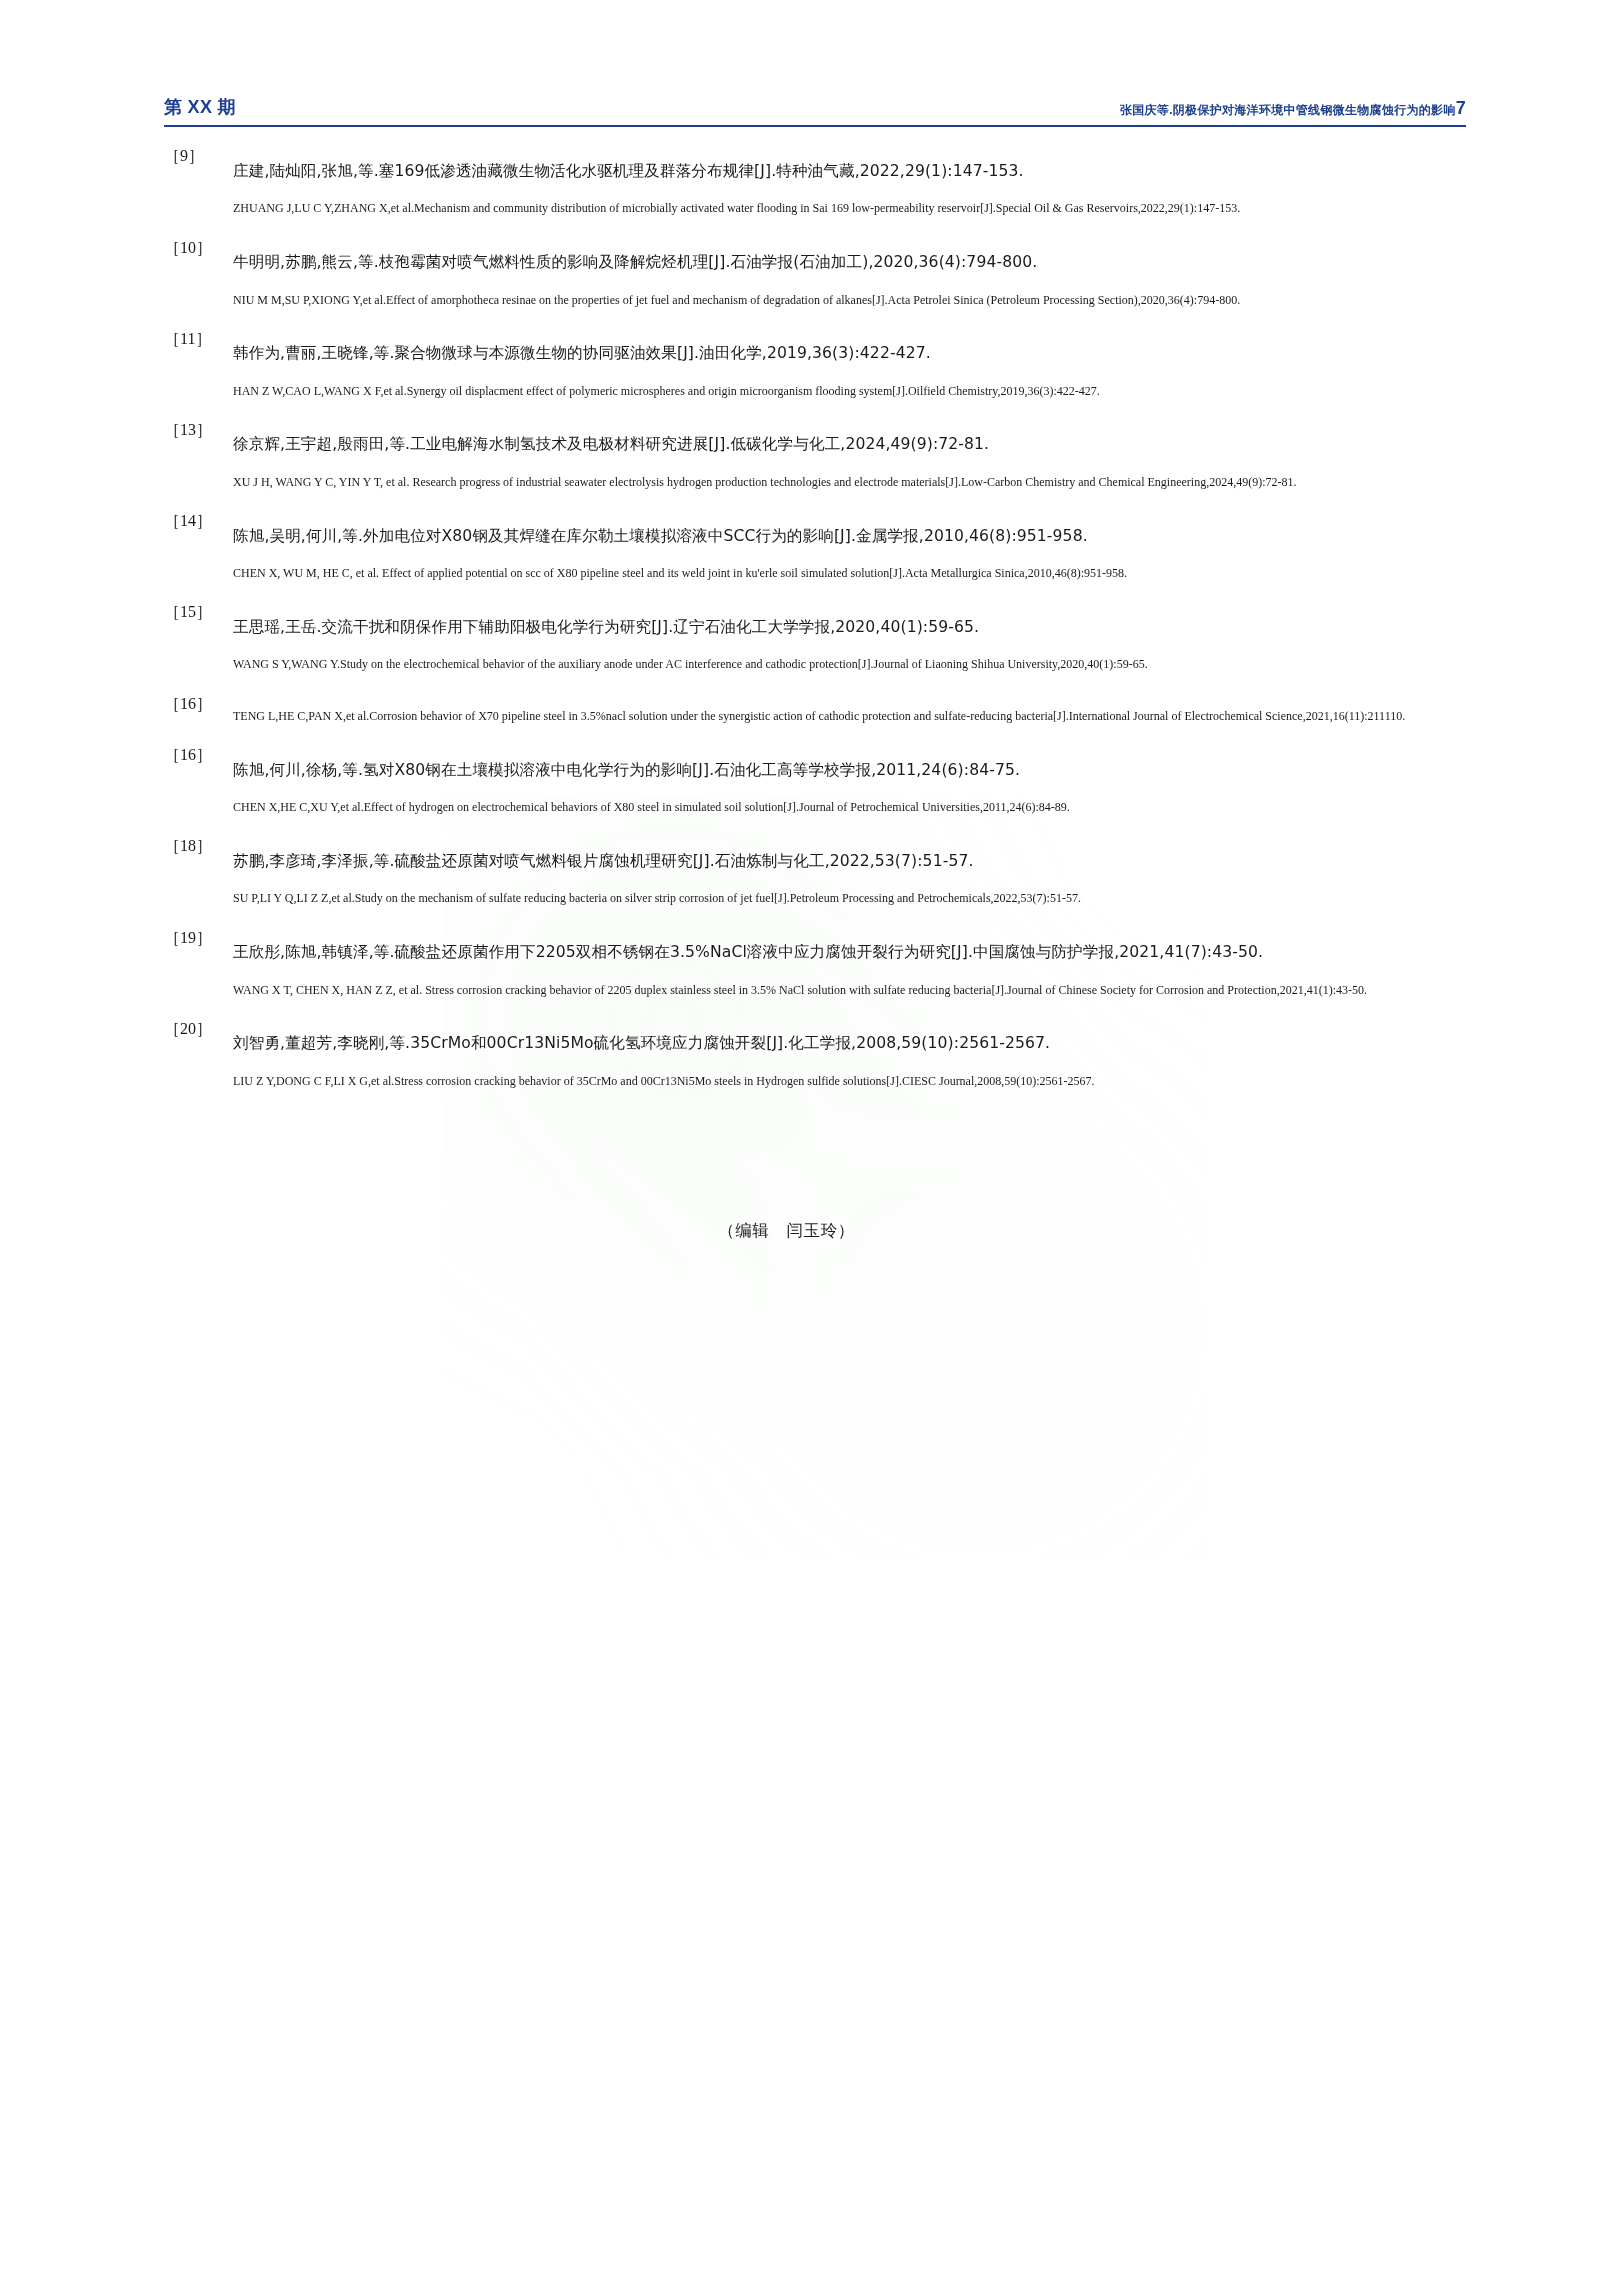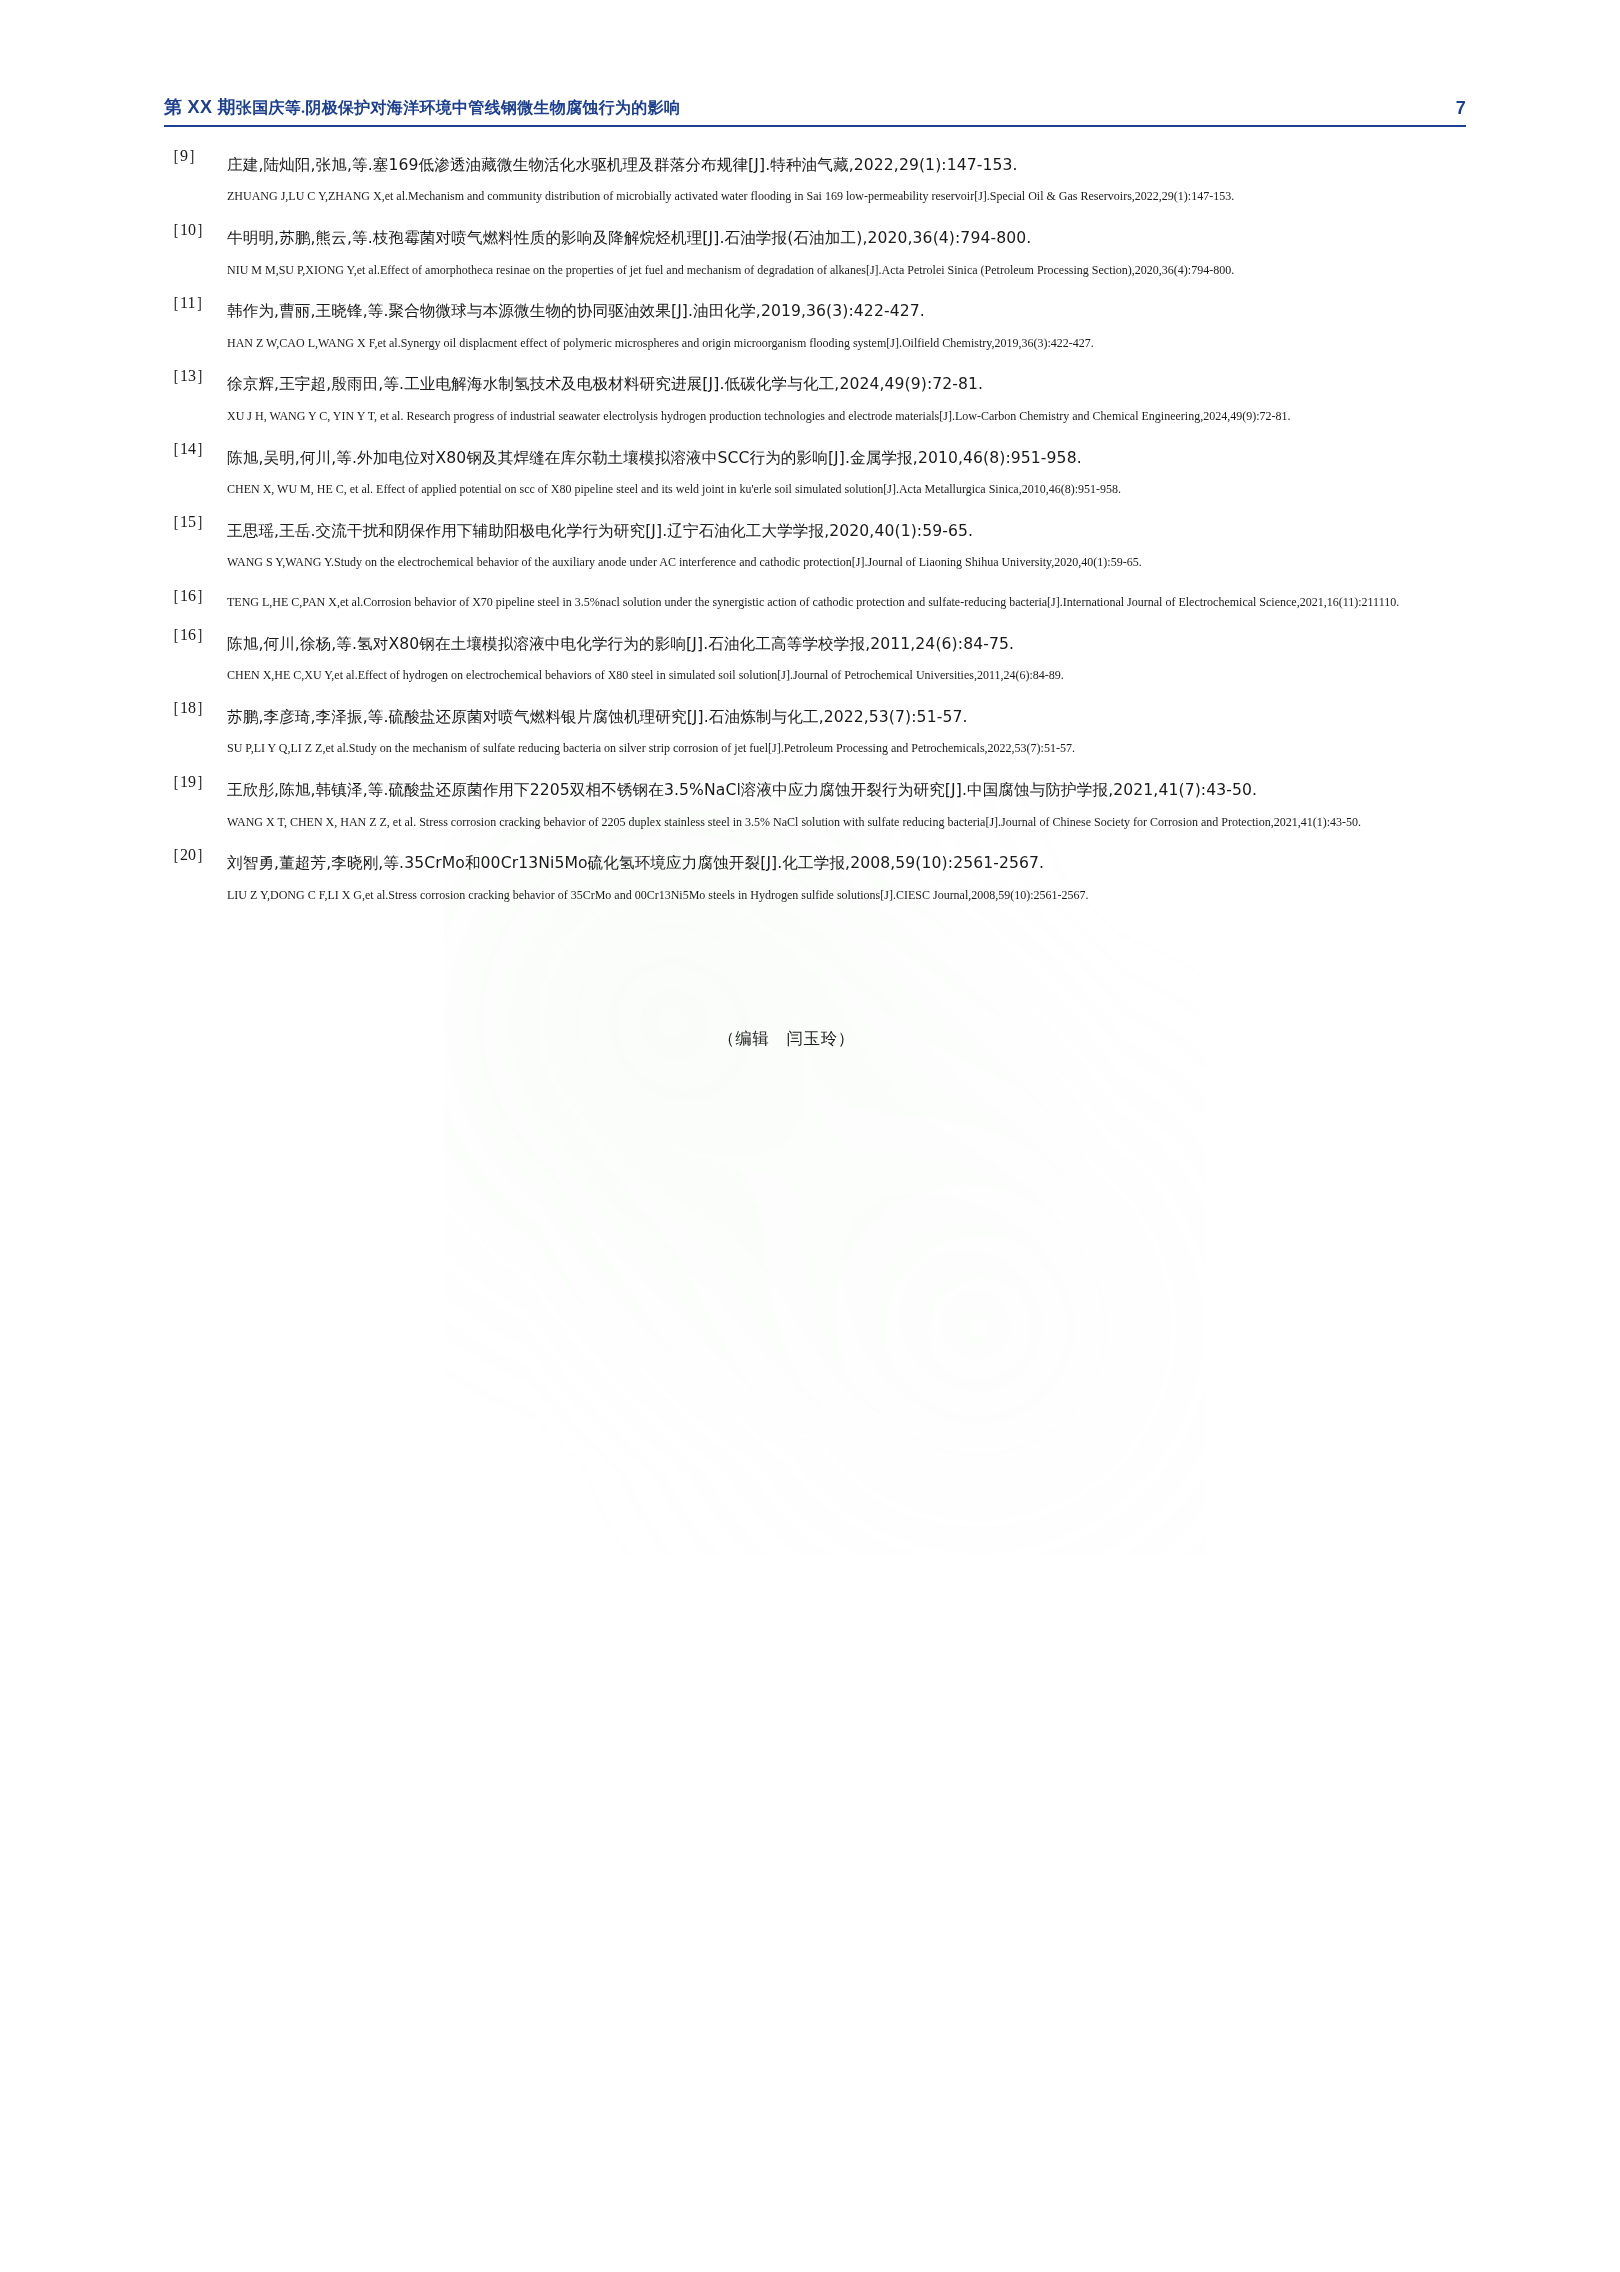--- a/index.html
+++ b/index.html
@@ -50,24 +50,23 @@
     font-size: 18px;
     font-weight: bold;
     padding-bottom: 6.3px;
     letter-spacing: 0.3px;
   }
   .runhead .rh-left {
     white-space: nowrap;
   }
   .runhead .rh-center {
     flex: 1;
-    text-align: left;
-    font-size: 16px;
-    white-space: nowrap;
-    font-family: Liberation Serif, serif;
+    text-align: right;
+    font-size: 12px;
+    white-space: nowrap;
   }
   .runhead .rh-right {
     white-space: nowrap;
     font-size: 18px;
   }
   .rule {
     height: 1.9px;
     background: #1d3f8f;
     width: 100%;
     margin-bottom: 16.5px;
@@ -91,21 +90,21 @@
     text-align: left;
     padding-top: 0.6px;
     white-space: nowrap;
   }
   .ref-body {
     flex: 1;
   }
   .ref-line {
     text-align: justify;
     text-justify: inter-character;
-    margin: 10px;
+    margin: 16px;
   }
   .ref-line.cn {
     font-family: "DejaVu Sans", "Liberation Sans", sans-serif;
     font-size: 15.6px;
     letter-spacing: 0.1px;
   }
   .ref-line.en {
     font-family: Liberation Serif, serif;
     font-size: 12px;
   }

